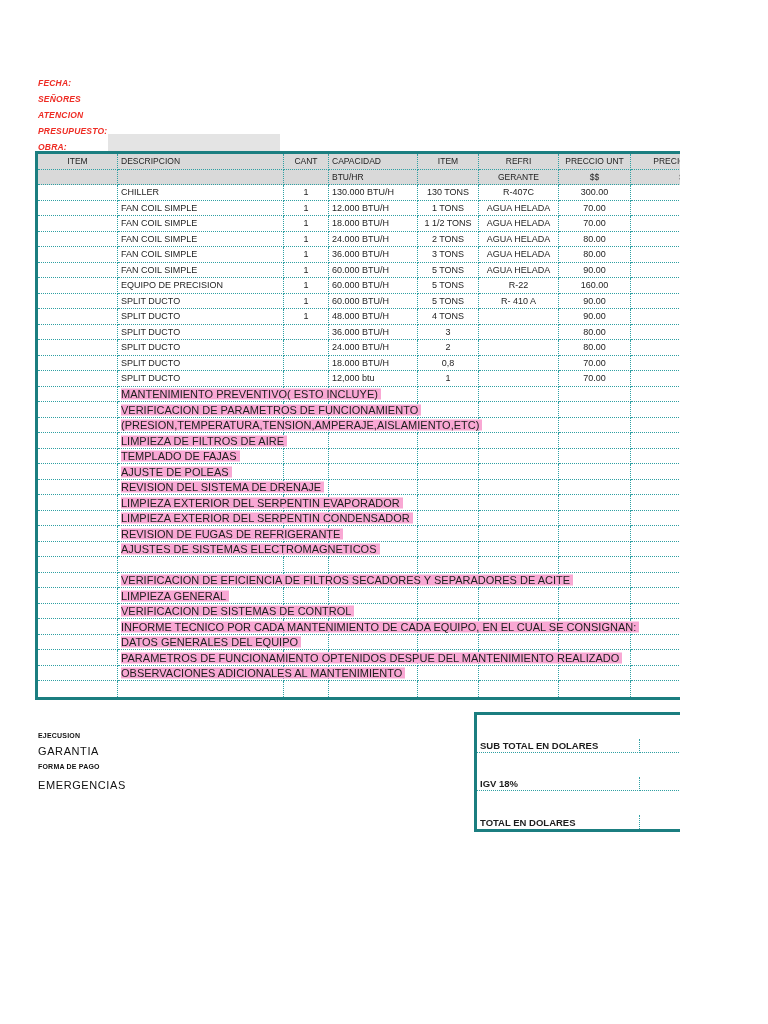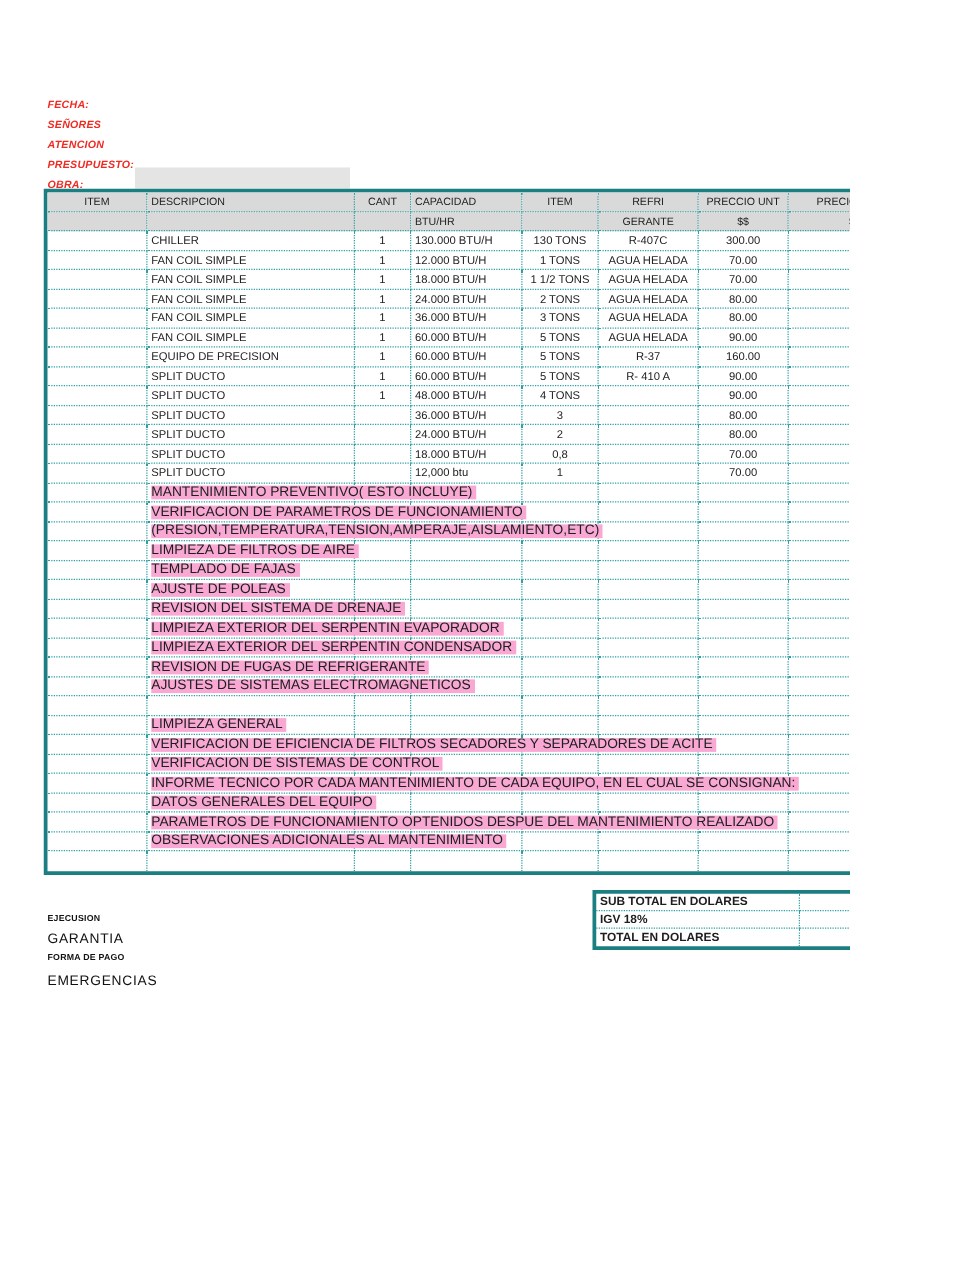--- a/index.html
+++ b/index.html
@@ -44,21 +44,21 @@
     position:absolute;left:83px;top:50%;transform:translateY(-50%);
     font-size:11px;line-height:11px;white-space:nowrap;background:#f9a8d4;
     padding-right:3px;z-index:2;color:var(--ink);
   }
 
   
   .totals{
     position:absolute;left:474px;top:712px;width:266px;
     border:3px solid var(--table-border);background:#fff;
   }
-  .totals-row{display:grid;grid-template-columns:163px 1fr;height:14px;}
+  .totals-row{display:grid;grid-template-columns:163px 1fr;height:14px;margin-top:24px;}
   .totals-row .t-label{
     font-size:9.5px;font-weight:bold;display:flex;align-items:center;padding-left:3px;
     border-right:1px dotted var(--grid-teal);border-bottom:1px dotted var(--grid-teal);white-space:nowrap;
   }
   .totals-row .t-value{border-bottom:1px dotted var(--grid-teal);}
   .totals-row:last-child .t-label,.totals-row:last-child .t-value{border-bottom:none;}
 
   
   .foot-label{position:absolute;left:38px;white-space:nowrap;color:#111;}
   .foot-small{font-size:7px;font-weight:bold;letter-spacing:.2px;}
@@ -157,21 +157,21 @@
         <div class="cell">AGUA HELADA</div>
         <div class="cell">90.00</div>
         <div class="cell"></div>
       </div>
       <div class="row">
         <div class="cell"></div>
         <div class="cell a-left">EQUIPO DE PRECISION</div>
         <div class="cell">1</div>
         <div class="cell a-left">60.000 BTU/H</div>
         <div class="cell">5 TONS</div>
-        <div class="cell">R-37</div>
+        <div class="cell">R-22</div>
         <div class="cell">160.00</div>
         <div class="cell"></div>
       </div>
       <div class="row">
         <div class="cell"></div>
         <div class="cell a-left">SPLIT DUCTO</div>
         <div class="cell">1</div>
         <div class="cell a-left">60.000 BTU/H</div>
         <div class="cell">5 TONS</div>
         <div class="cell">R- 410 A</div>
@@ -361,32 +361,32 @@
       </div>
       <div class="row">
         <div class="cell"></div>
         <div class="cell a-left"></div>
         <div class="cell"></div>
         <div class="cell a-left"></div>
         <div class="cell"></div>
         <div class="cell"></div>
         <div class="cell"></div>
         <div class="cell"></div>
+        <span class="note-text">VERIFICACION DE EFICIENCIA DE FILTROS SECADORES Y SEPARADORES DE ACITE</span>
+      </div>
+      <div class="row">
+        <div class="cell"></div>
+        <div class="cell a-left"></div>
+        <div class="cell"></div>
+        <div class="cell a-left"></div>
+        <div class="cell"></div>
+        <div class="cell"></div>
+        <div class="cell"></div>
+        <div class="cell"></div>
         <span class="note-text">LIMPIEZA GENERAL</span>
-      </div>
-      <div class="row">
-        <div class="cell"></div>
-        <div class="cell a-left"></div>
-        <div class="cell"></div>
-        <div class="cell a-left"></div>
-        <div class="cell"></div>
-        <div class="cell"></div>
-        <div class="cell"></div>
-        <div class="cell"></div>
-        <span class="note-text">VERIFICACION DE EFICIENCIA DE FILTROS SECADORES Y SEPARADORES DE ACITE</span>
       </div>
       <div class="row">
         <div class="cell"></div>
         <div class="cell a-left"></div>
         <div class="cell"></div>
         <div class="cell a-left"></div>
         <div class="cell"></div>
         <div class="cell"></div>
         <div class="cell"></div>
         <div class="cell"></div>

